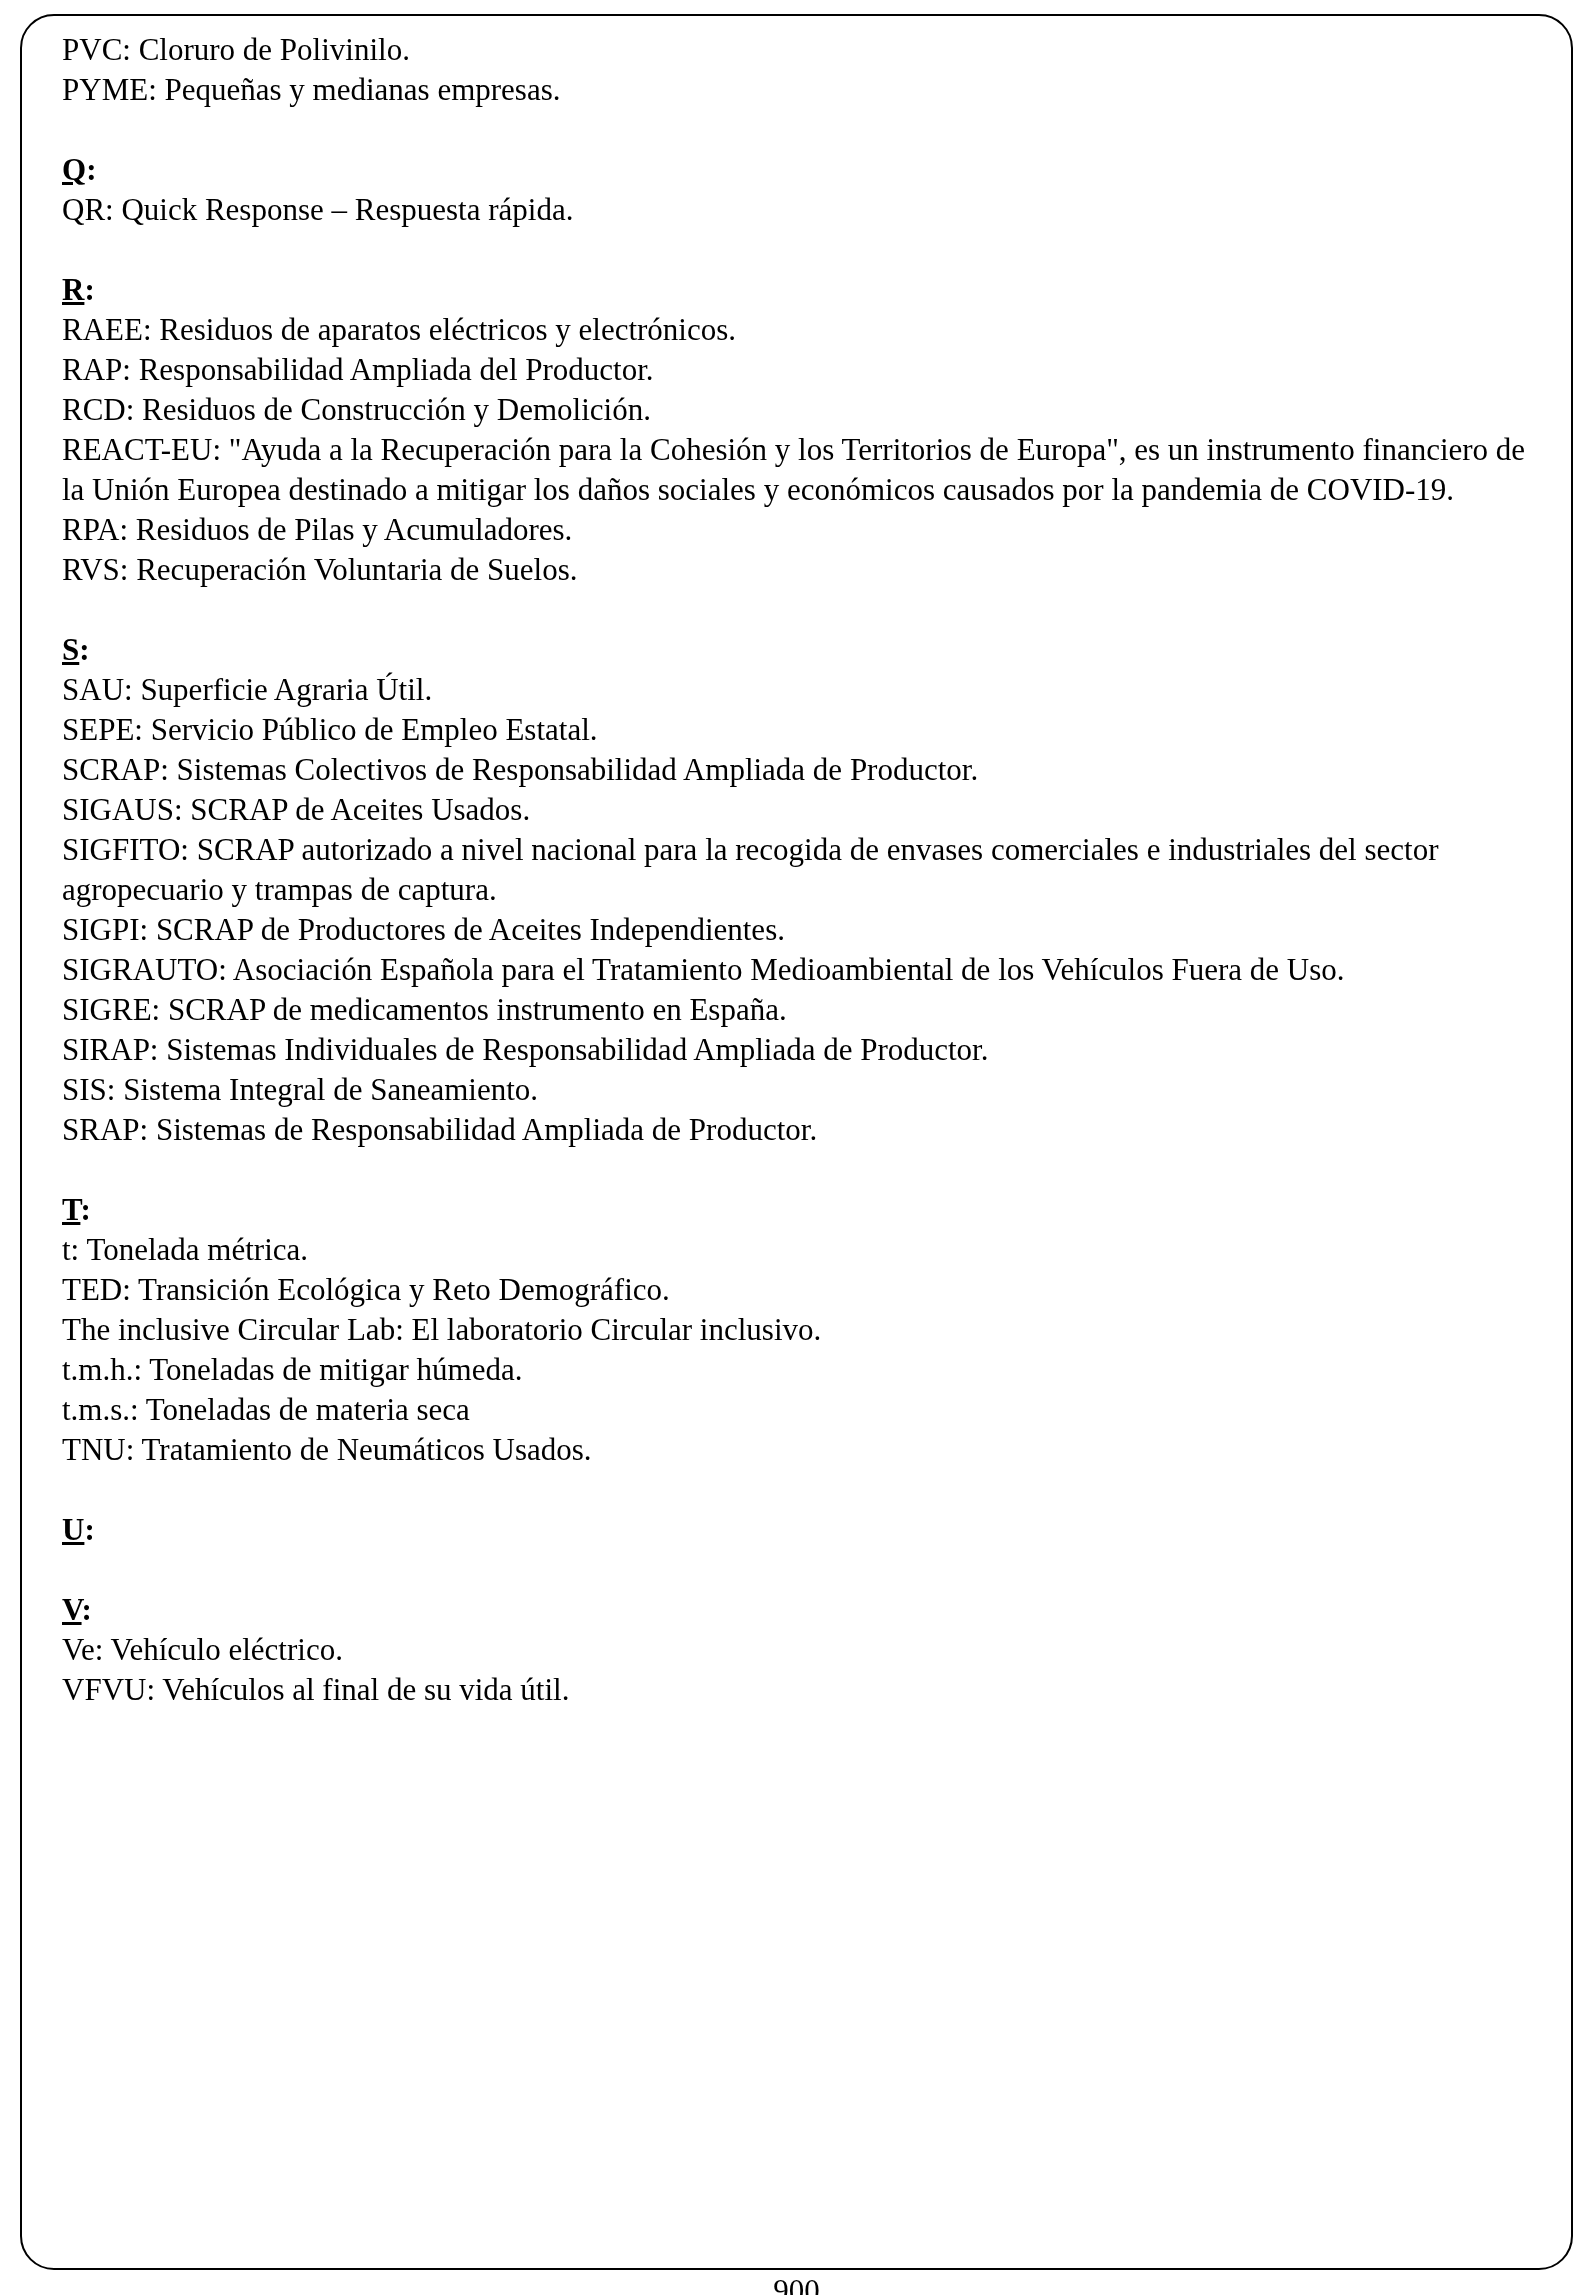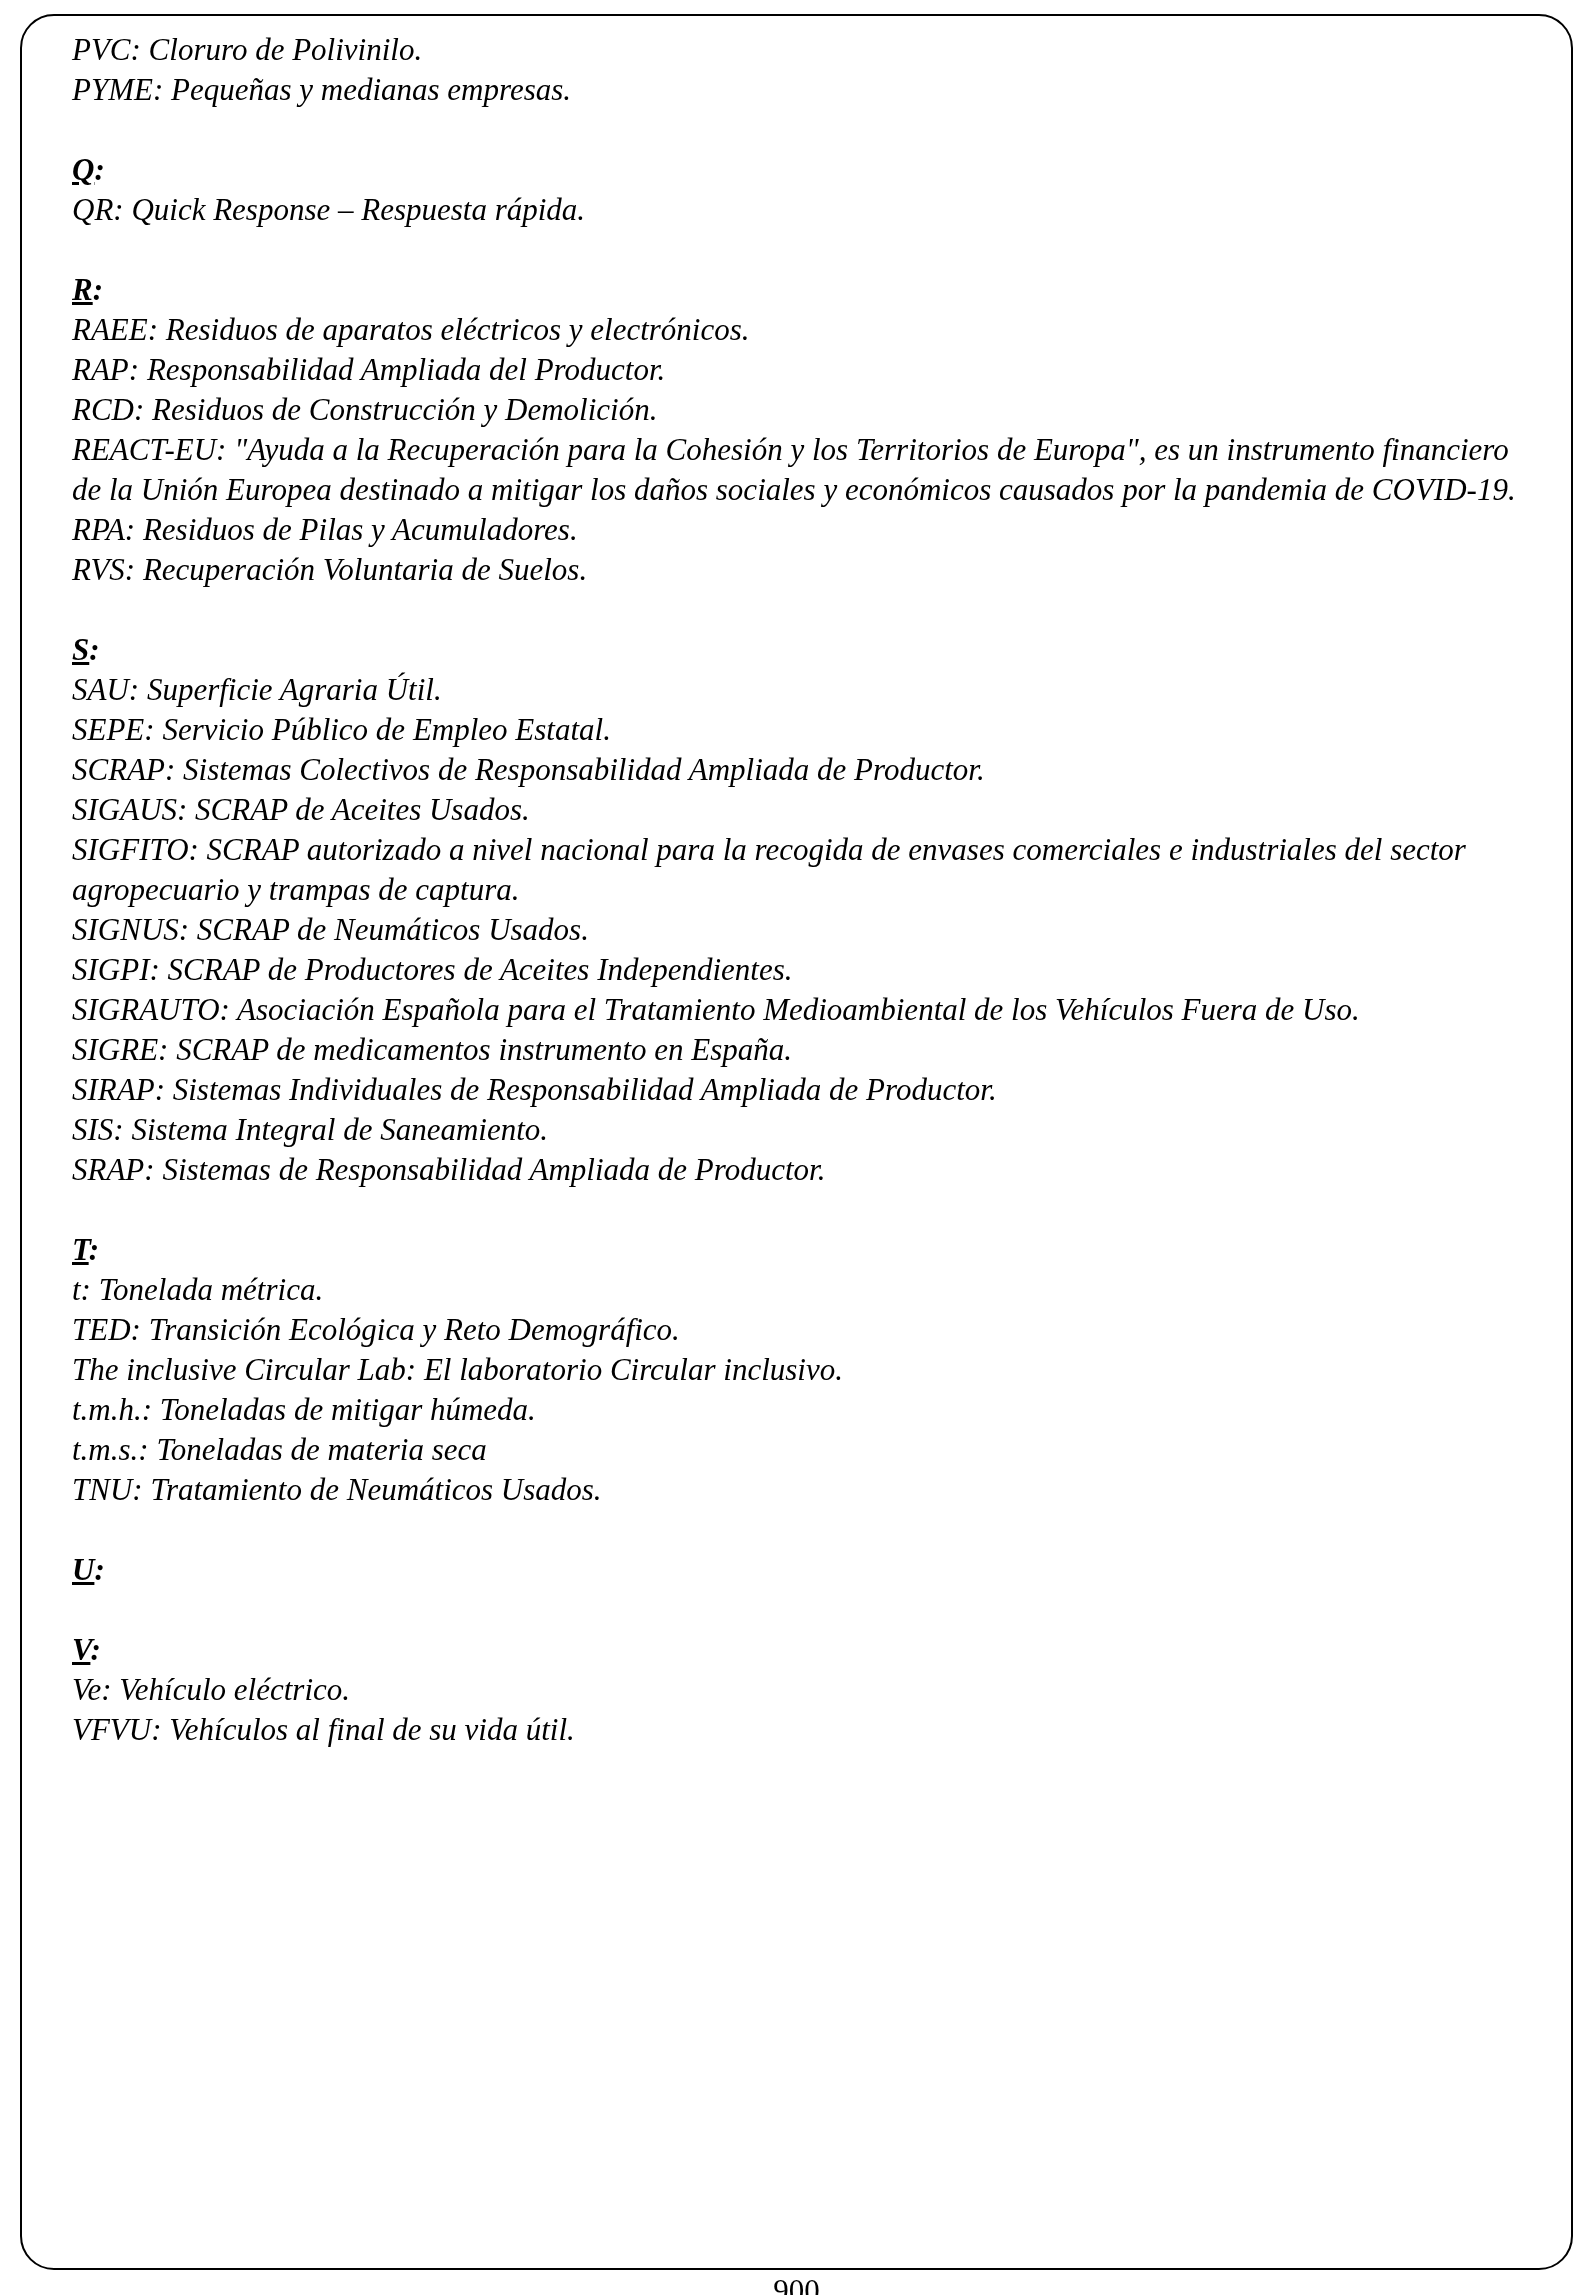--- a/index.html
+++ b/index.html
@@ -20,27 +20,26 @@
     left: 20px;
     top: 14px;
     right: 20px;
     bottom: 25.5px;
     border: 2.8px solid #000000;
     border-radius: 34px;
     pointer-events: none;
   }
   .content {
     position: absolute;
-    left: 72px;
+    left: 62px;
     top: 30px;
     width: 1468px;
     font-size: 31px;
     line-height: 40px;
     text-align: left;
-    font-style: italic;
   }
   .entry {
     margin: 0;
   }
   .section {
     margin-top: 40px;
   }
   .heading {
     margin: 0;
     font-weight: bold;
@@ -83,21 +82,20 @@
     <p class="entry">RVS: Recuperación Voluntaria de Suelos.</p>
   </div>
 
   <div class="section">
     <p class="heading"><span class="u">S</span><span>:</span></p>
     <p class="entry">SAU: Superficie Agraria Útil.</p>
     <p class="entry">SEPE: Servicio Público de Empleo Estatal.</p>
     <p class="entry">SCRAP: Sistemas Colectivos de Responsabilidad Ampliada de Productor.</p>
     <p class="entry">SIGAUS: SCRAP de Aceites Usados.</p>
     <p class="entry">SIGFITO: SCRAP autorizado a nivel nacional para la recogida de envases comerciales e industriales del sector agropecuario y trampas de captura.</p>
-    <p class="entry">SIGNUS: SCRAP de Neumáticos Usados.</p>
     <p class="entry">SIGPI: SCRAP de Productores de Aceites Independientes.</p>
     <p class="entry">SIGRAUTO: Asociación Española para el Tratamiento Medioambiental de los Vehículos Fuera de Uso.</p>
     <p class="entry">SIGRE: SCRAP de medicamentos instrumento en España.</p>
     <p class="entry">SIRAP: Sistemas Individuales de Responsabilidad Ampliada de Productor.</p>
     <p class="entry">SIS: Sistema Integral de Saneamiento.</p>
     <p class="entry">SRAP: Sistemas de Responsabilidad Ampliada de Productor.</p>
   </div>
 
   <div class="section">
     <p class="heading"><span class="u">T</span><span>:</span></p>

